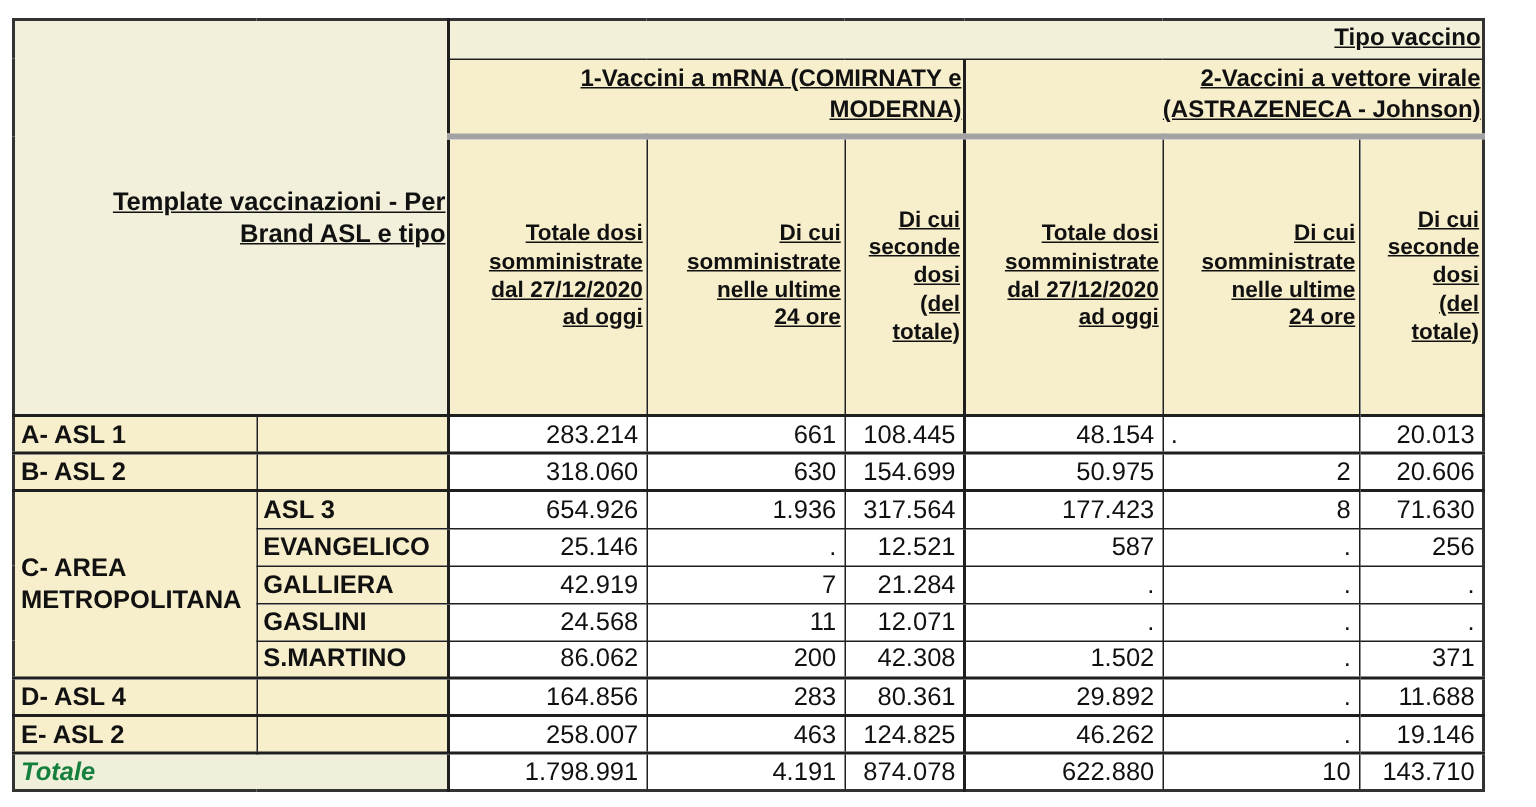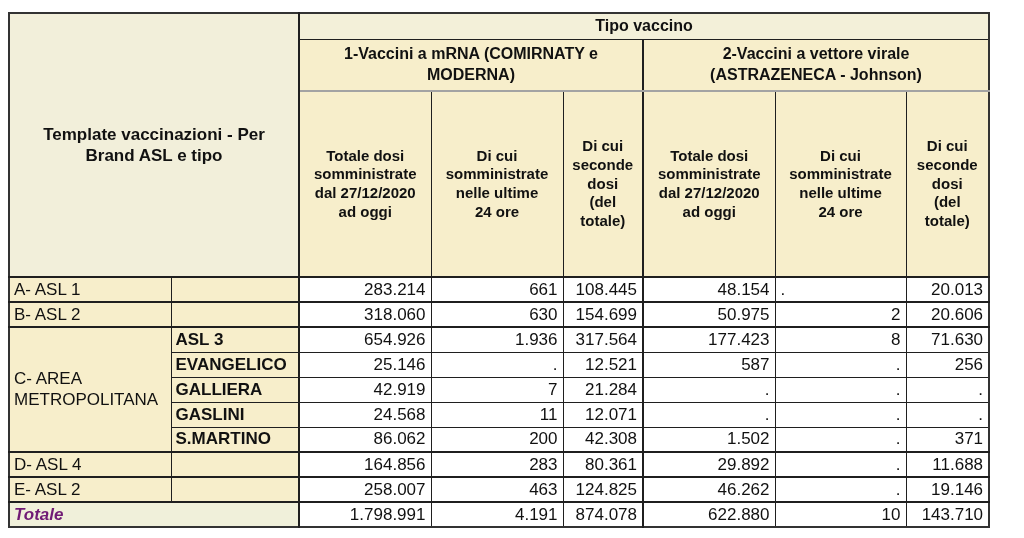--- a/index.html
+++ b/index.html
@@ -5,35 +5,35 @@
   html,body{margin:0;padding:0;background:#fff;}
   body{width:1024px;height:538px;overflow:hidden;font-family:"Liberation Sans",sans-serif;}
   .wrap{position:absolute;left:8px;top:12px;}
   table{border-collapse:collapse;table-layout:fixed;width:980px;border:2px solid #333;}
   td,th{border:1px solid #1f1f1f;overflow:hidden;color:#111;}
   
   tr.r-tipo{height:26px;}
   tr.r-group{height:52px;}
   tr.r-cols{height:186px;padding-left:43px;}
   tbody tr{height:25px;}
-  th{font-weight:bold;text-align:center;vertical-align:middle;white-space:pre-line;}
+  th{font-weight:bold;text-align:right;vertical-align:middle;white-space:pre-line;text-decoration:underline;}
   .title-cell{background:#f2efda;font-size:17px;line-height:1.25;border-right:2px solid #1f1f1f;margin-top:34px;}
   .tipo-cell{background:#f3f0d9;font-size:16px;}
-  .group-cell{background:#f7eecb;font-size:16px;line-height:1.3;border-bottom:2px solid #a3a3a3;}
+  .group-cell{background:#f7eecb;font-size:16px;line-height:1.3;border-bottom:4px solid #a3a3a3;}
   .colhead{background:#f7eecb;font-size:15px;line-height:1.25;padding:2px;border-bottom:2px solid #1f1f1f;}
   .thickL{border-left:2px solid #1f1f1f !important;}
   
-  td.lbl{background:#f7eecb;font-weight:normal;font-size:17px;text-align:left;padding:0 4px;vertical-align:middle;}
+  td.lbl{background:#f7eecb;font-weight:bold;font-size:17px;text-align:left;padding:0 4px;vertical-align:middle;}
   td.lbl.center{text-align:left;line-height:1.2;}
   td.sublbl{background:#f7eecb;font-weight:bold;font-size:17px;text-align:left;padding:0 4px;vertical-align:middle;}
   td.val{background:#fff;font-size:17px;text-align:right;padding:0 5px;vertical-align:middle;}
   td.val.left{text-align:left;}
   tr.main > td{border-top-width:2px;}
   tr.total > td{border-top-width:2px;}
-  td.total-lbl{background:#f0f0da;font-weight:bold;font-style:italic;font-size:17px;color:#701a75;text-align:left;padding:0 4px;vertical-align:middle;}
+  td.total-lbl{background:#f0f0da;font-weight:bold;font-style:italic;font-size:17px;color:#15803d;text-align:left;padding:0 4px;vertical-align:middle;}
 </style>
 </head>
 <body>
 
 <div class="wrap">
   <table>
     <colgroup>
       <col style="width:162px">
         <col style="width:128px">
       <col style="width:132px">

